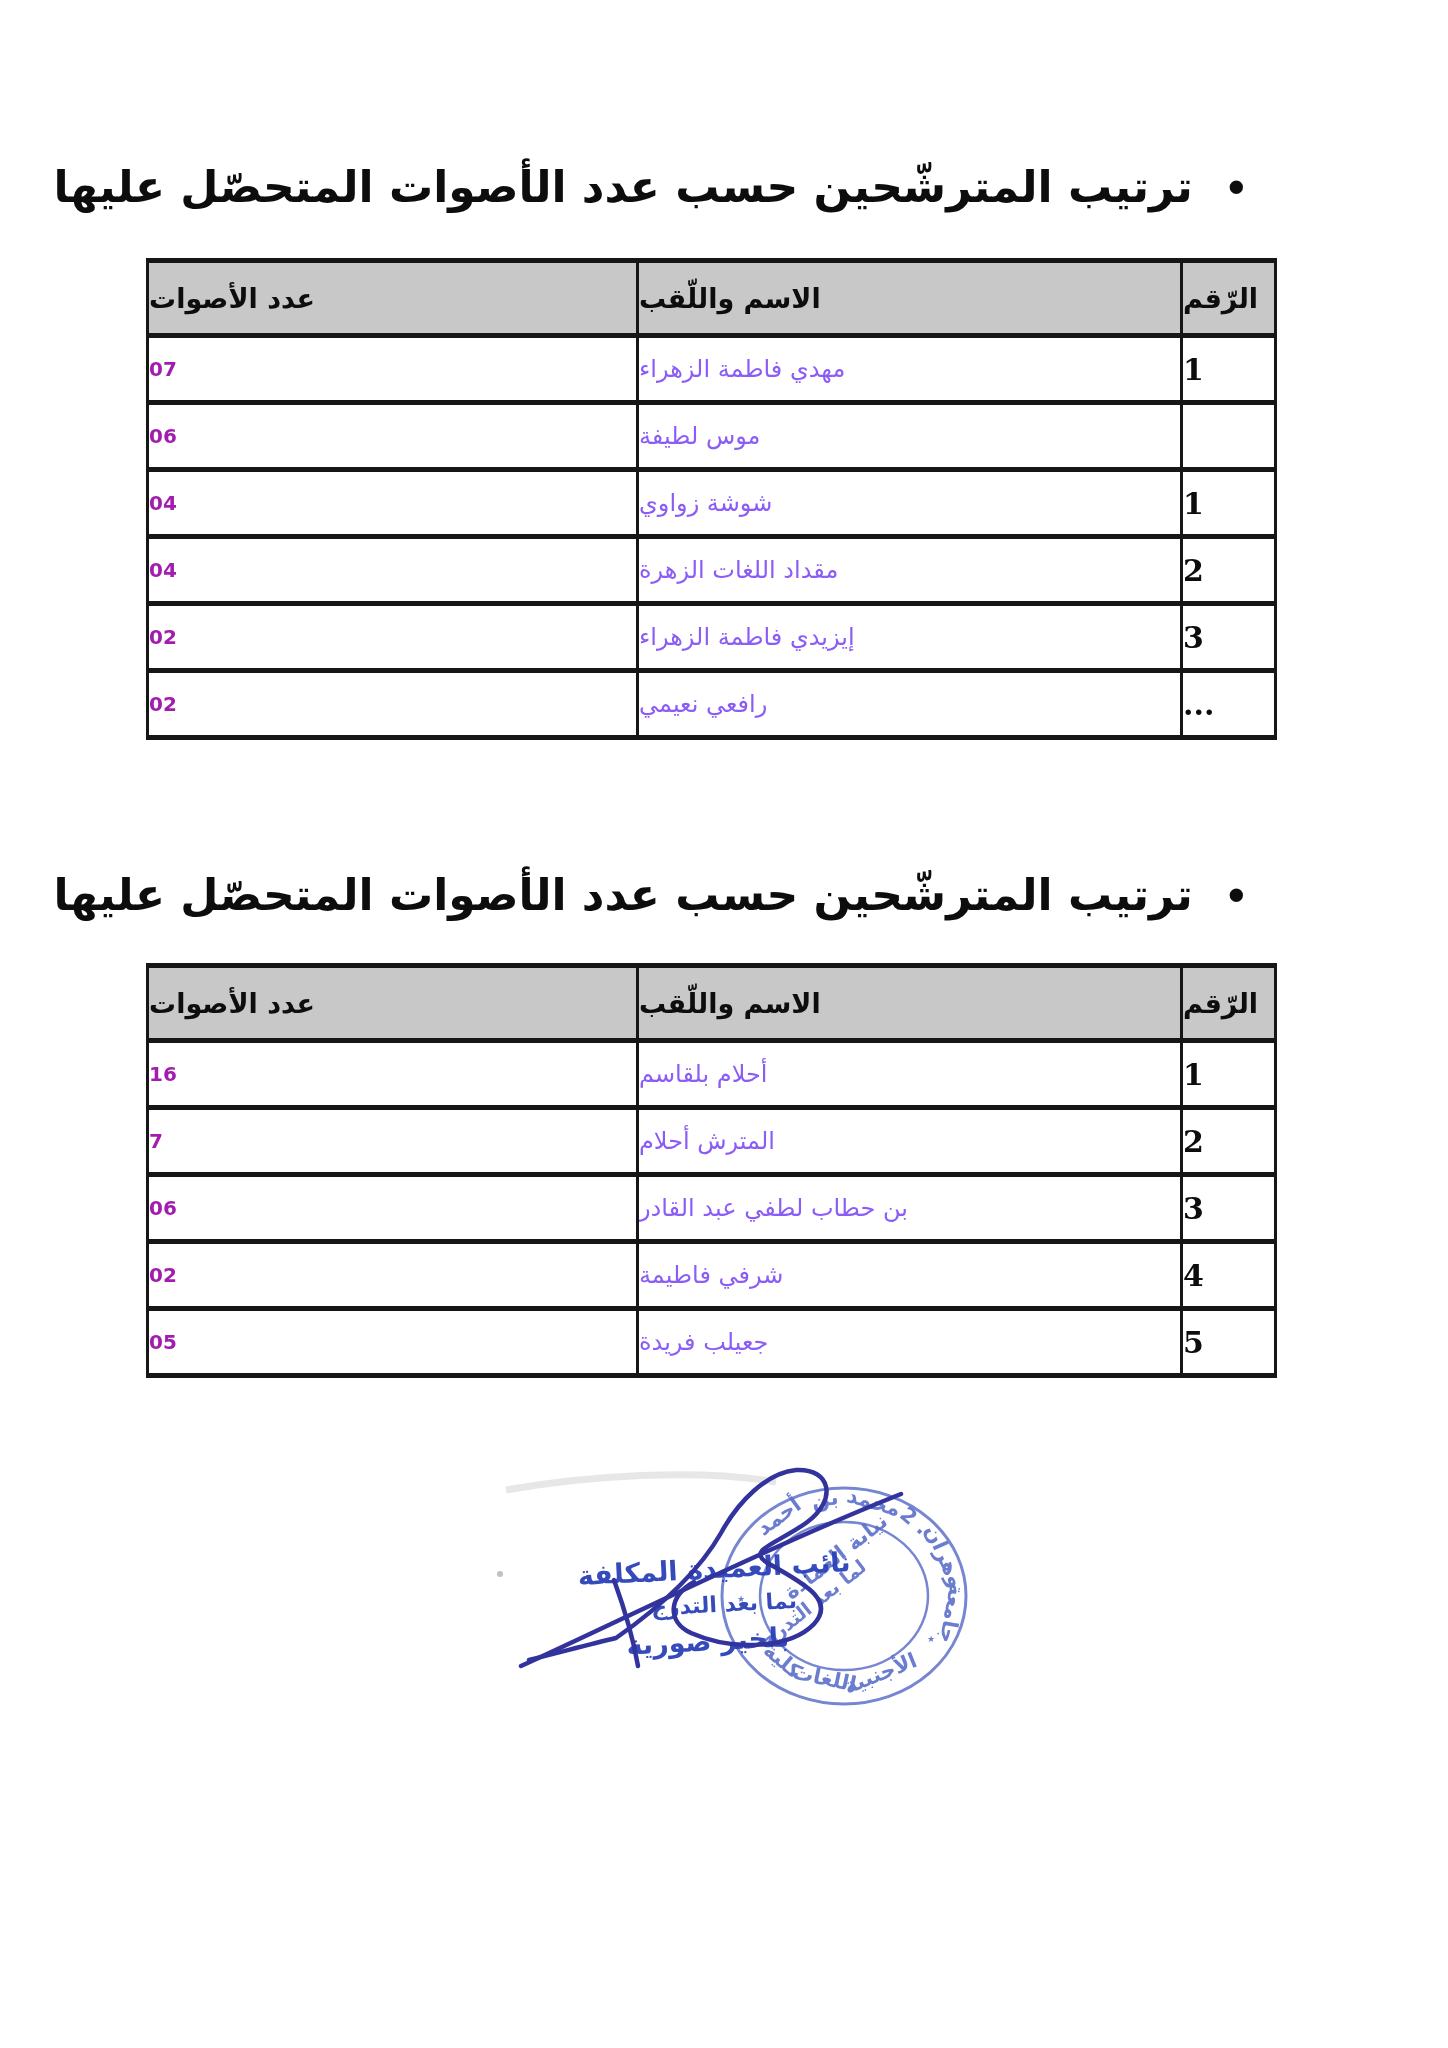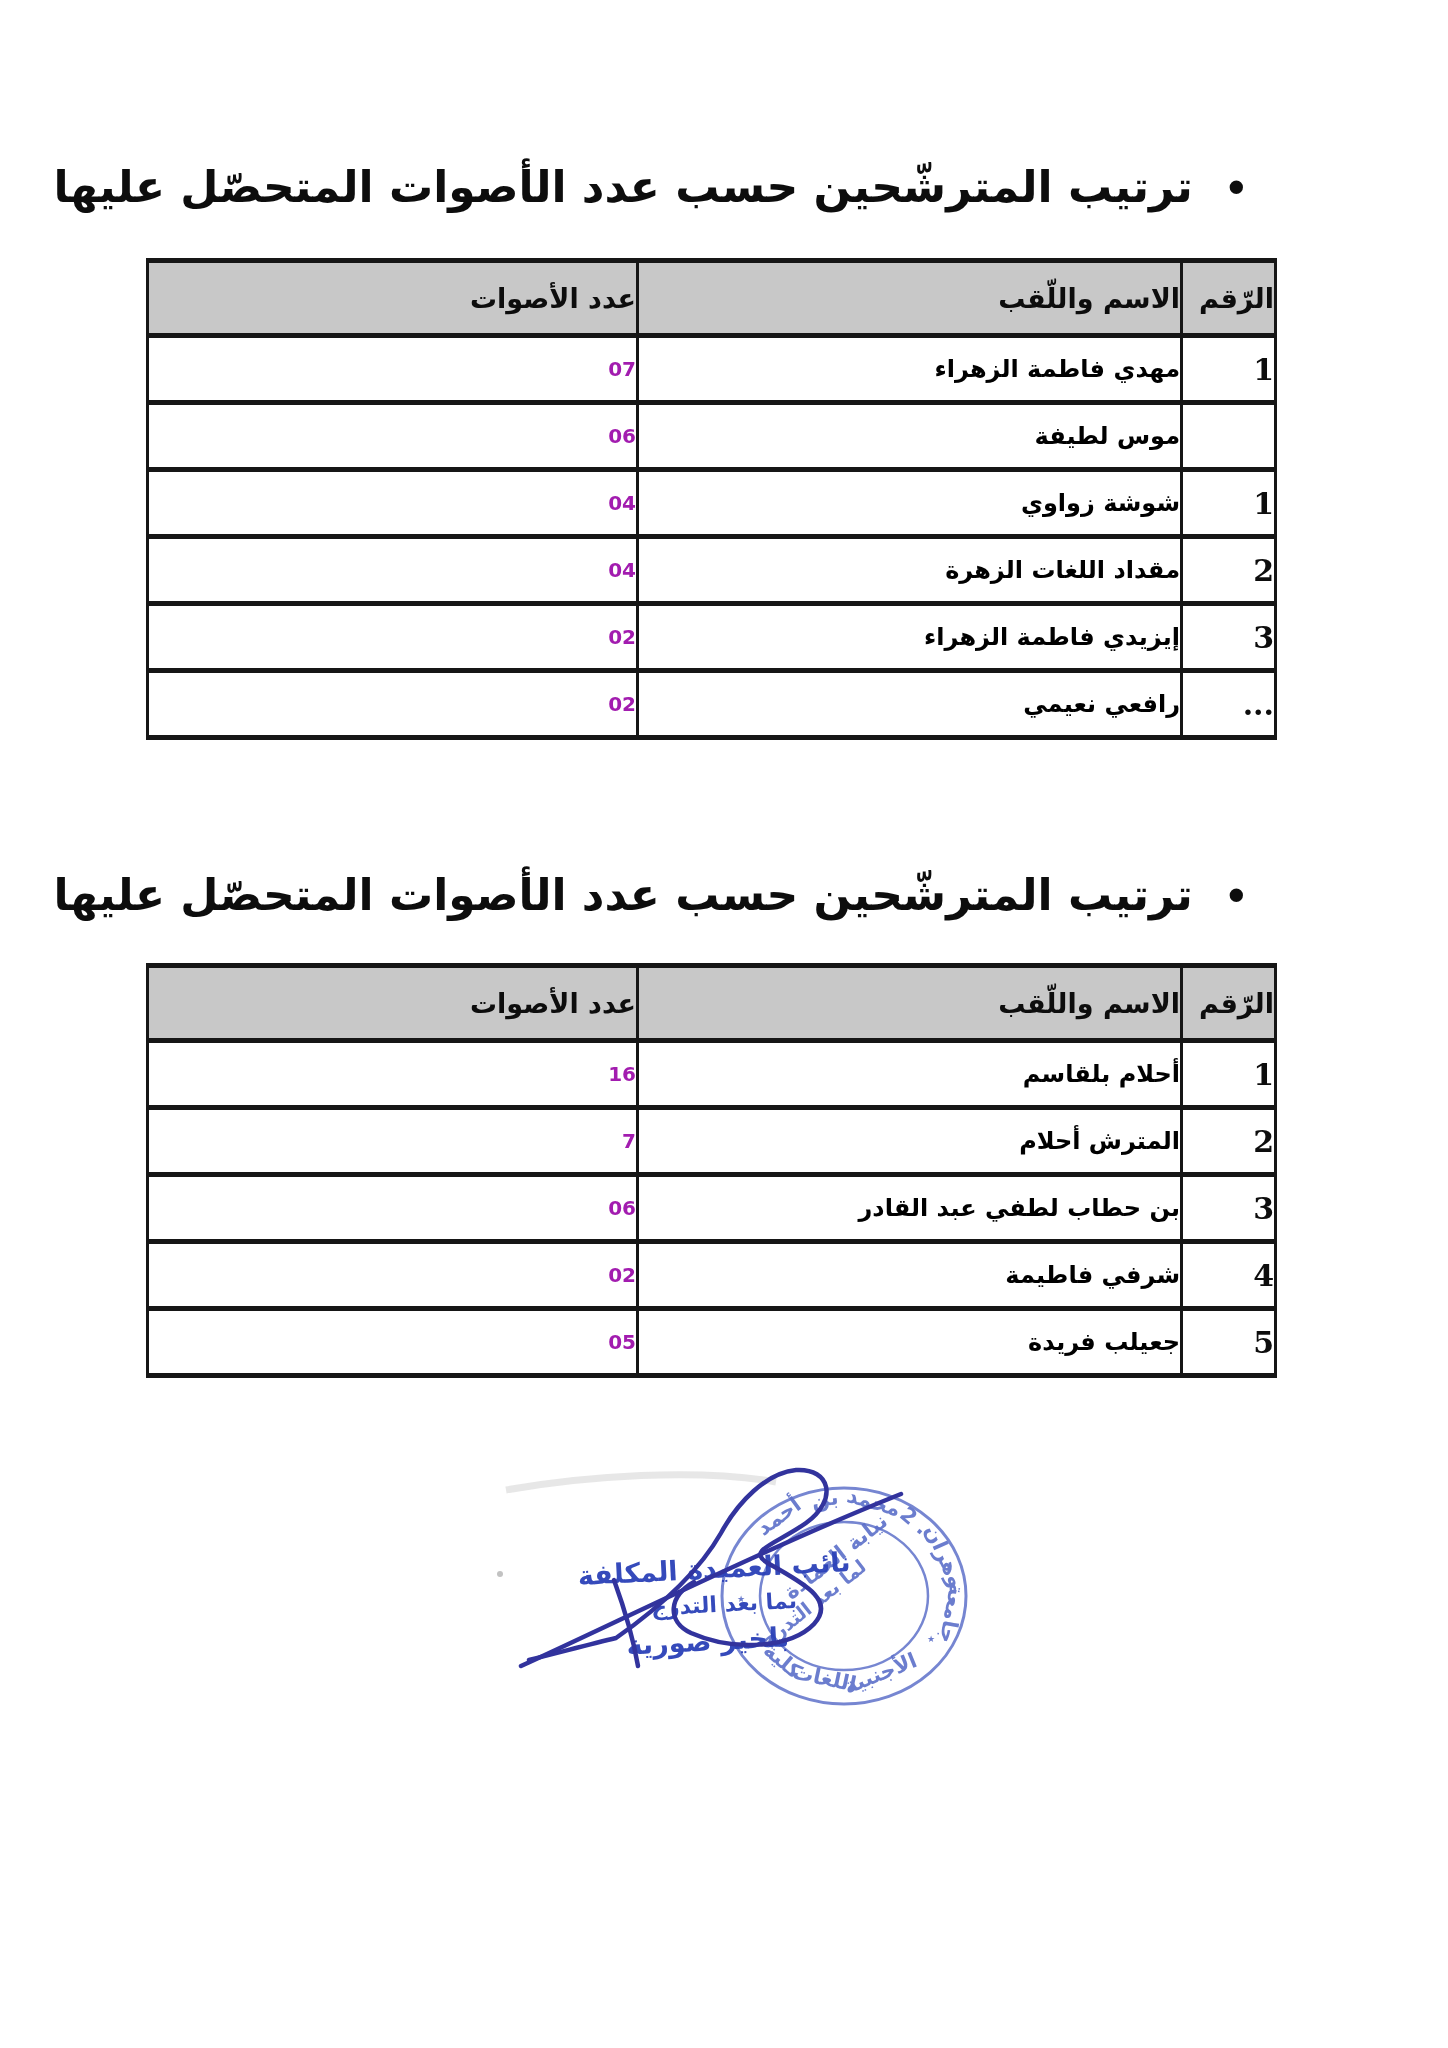--- a/index.html
+++ b/index.html
@@ -44,36 +44,36 @@
     table-layout:fixed;
     background:#ffffff;
   }
   table.results.t1{top:258px;}
   table.results.t2{top:963px;}
   table.results th,
   table.results td{
     border:3px solid #161616;
     border-top-width:5px;
     border-bottom-width:5px;
-    text-align:right;
+    text-align:left;
     vertical-align:middle;
     padding:0;
     overflow:hidden;
   }
   table.results th{
     height:70px;
     font-size:27px;
     font-weight:bold;
     color:#0d0d0d;
   }
   table.results td{height:62px;}
   td.name-cell{
     font-size:24px;
-    font-weight:bold;
-    color:#000000;
+    font-weight:normal;
+    color:#8b5cf6;
   }
   td.votes-cell{
     font-size:20px;
     font-weight:bold;
     color:#a21caf;
     direction:ltr;
   }
   td.rank-cell{
     font-family:"DejaVu Serif","Liberation Serif",serif;
     font-size:30px;

